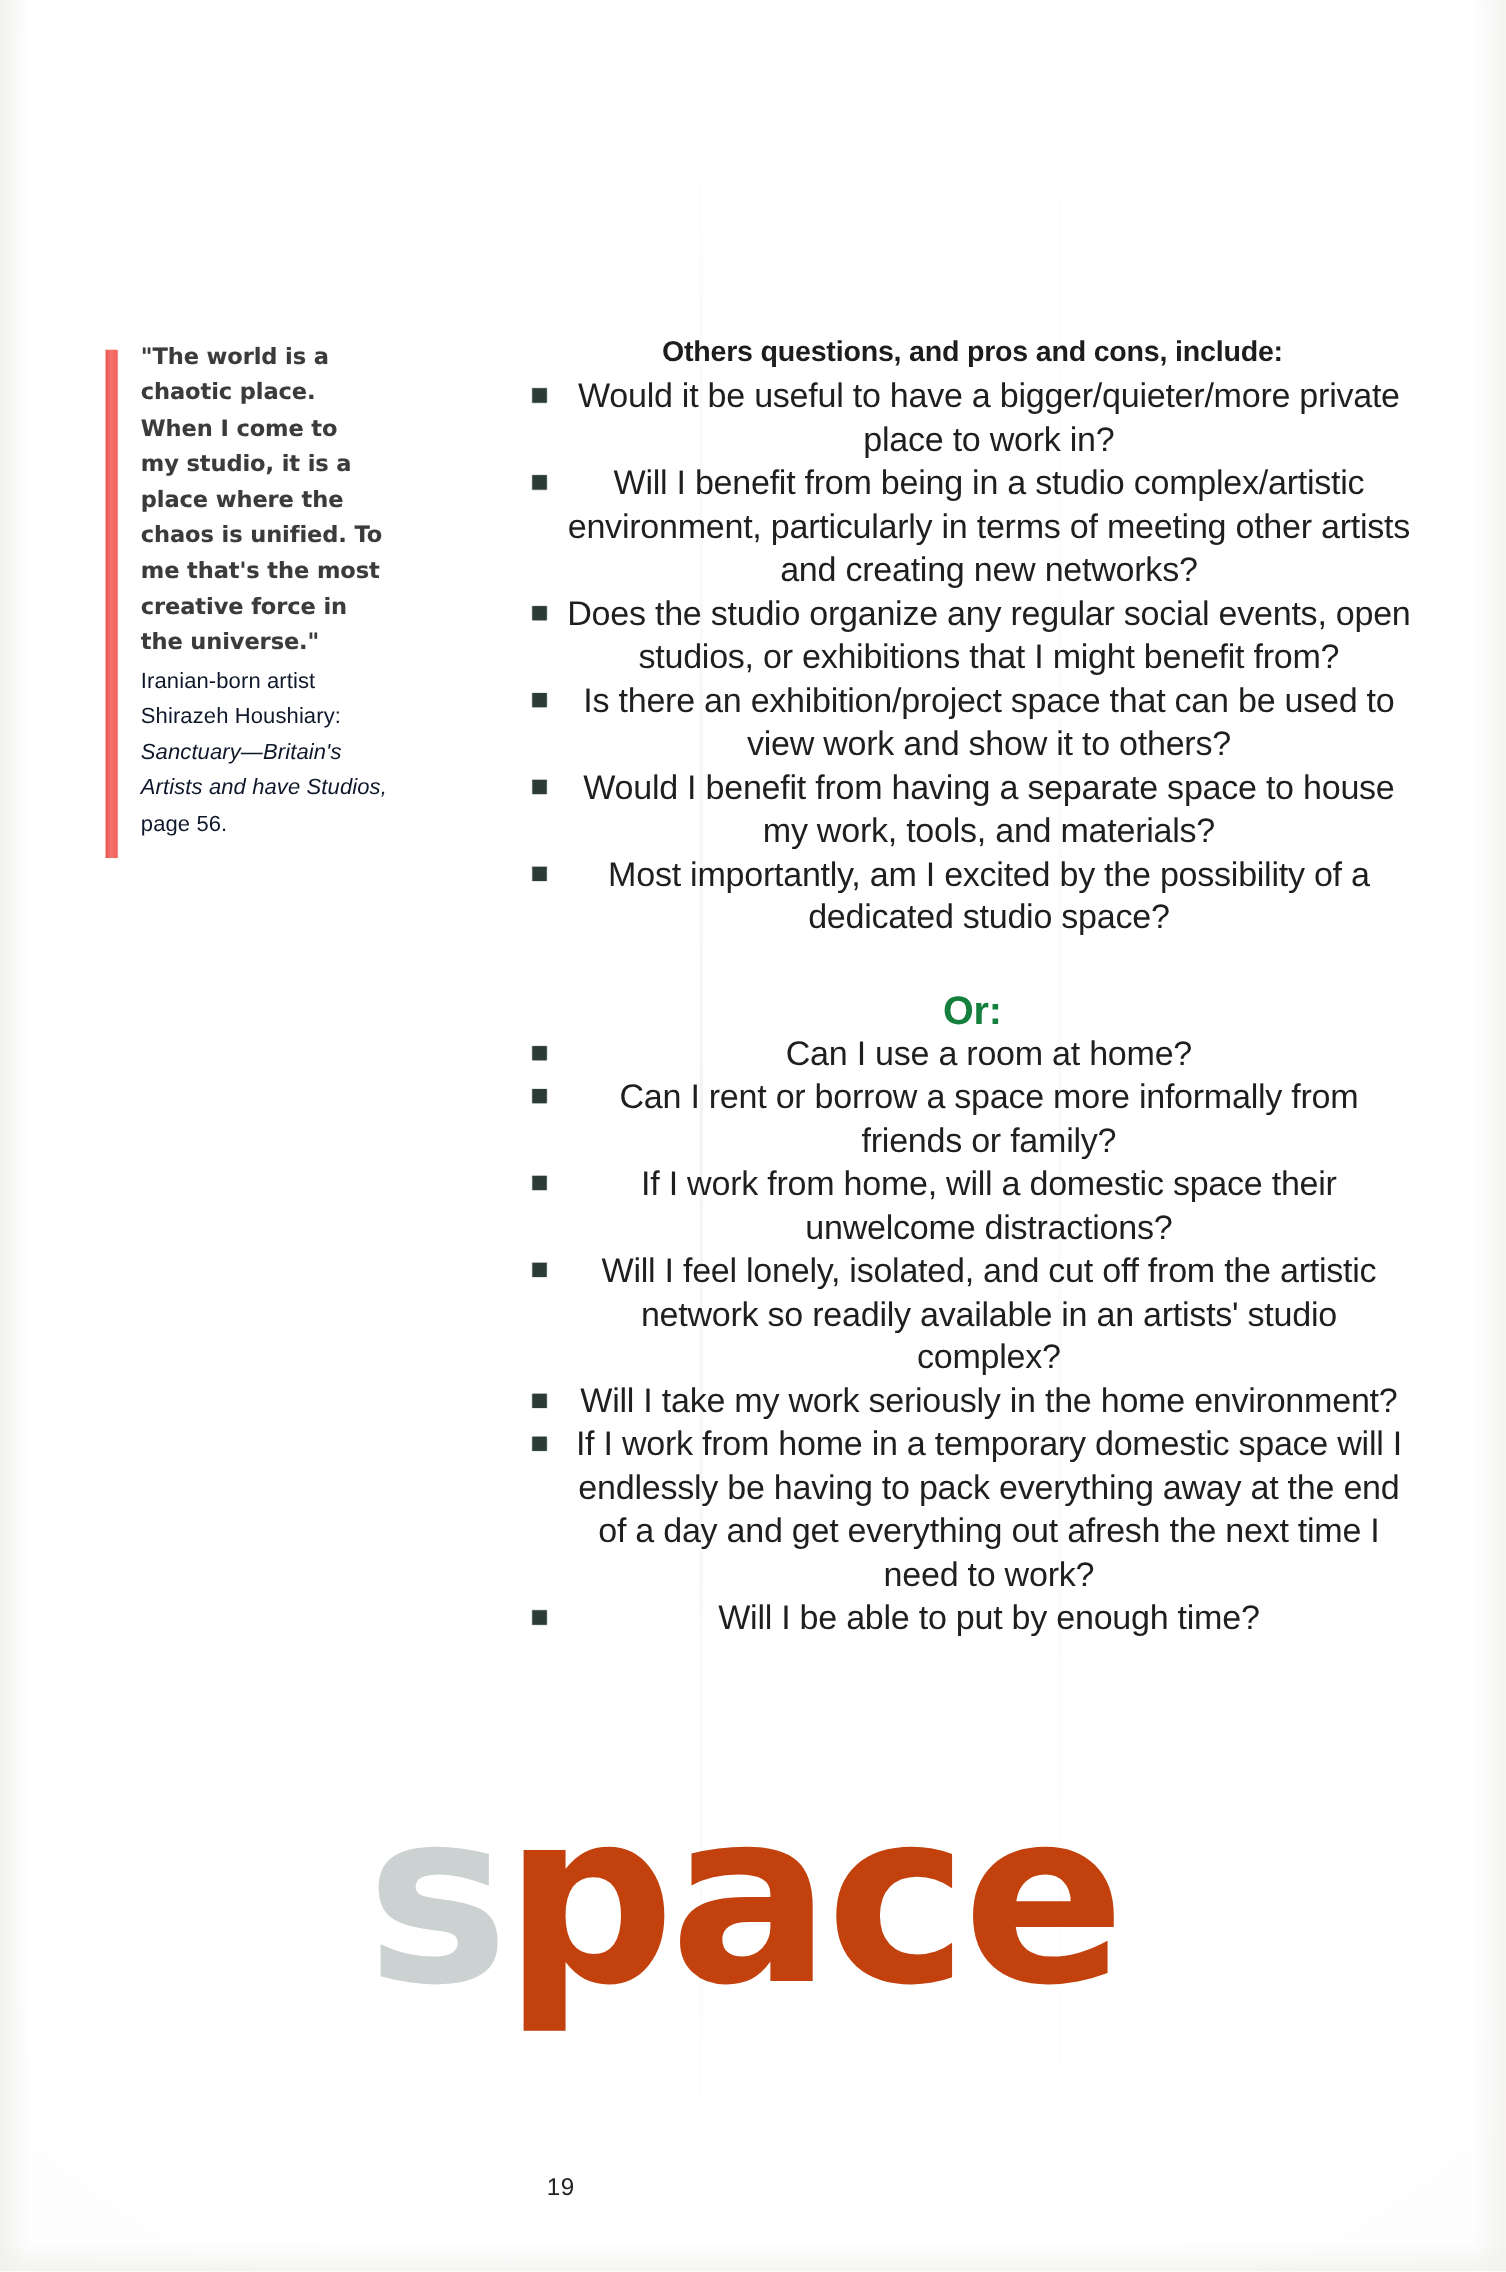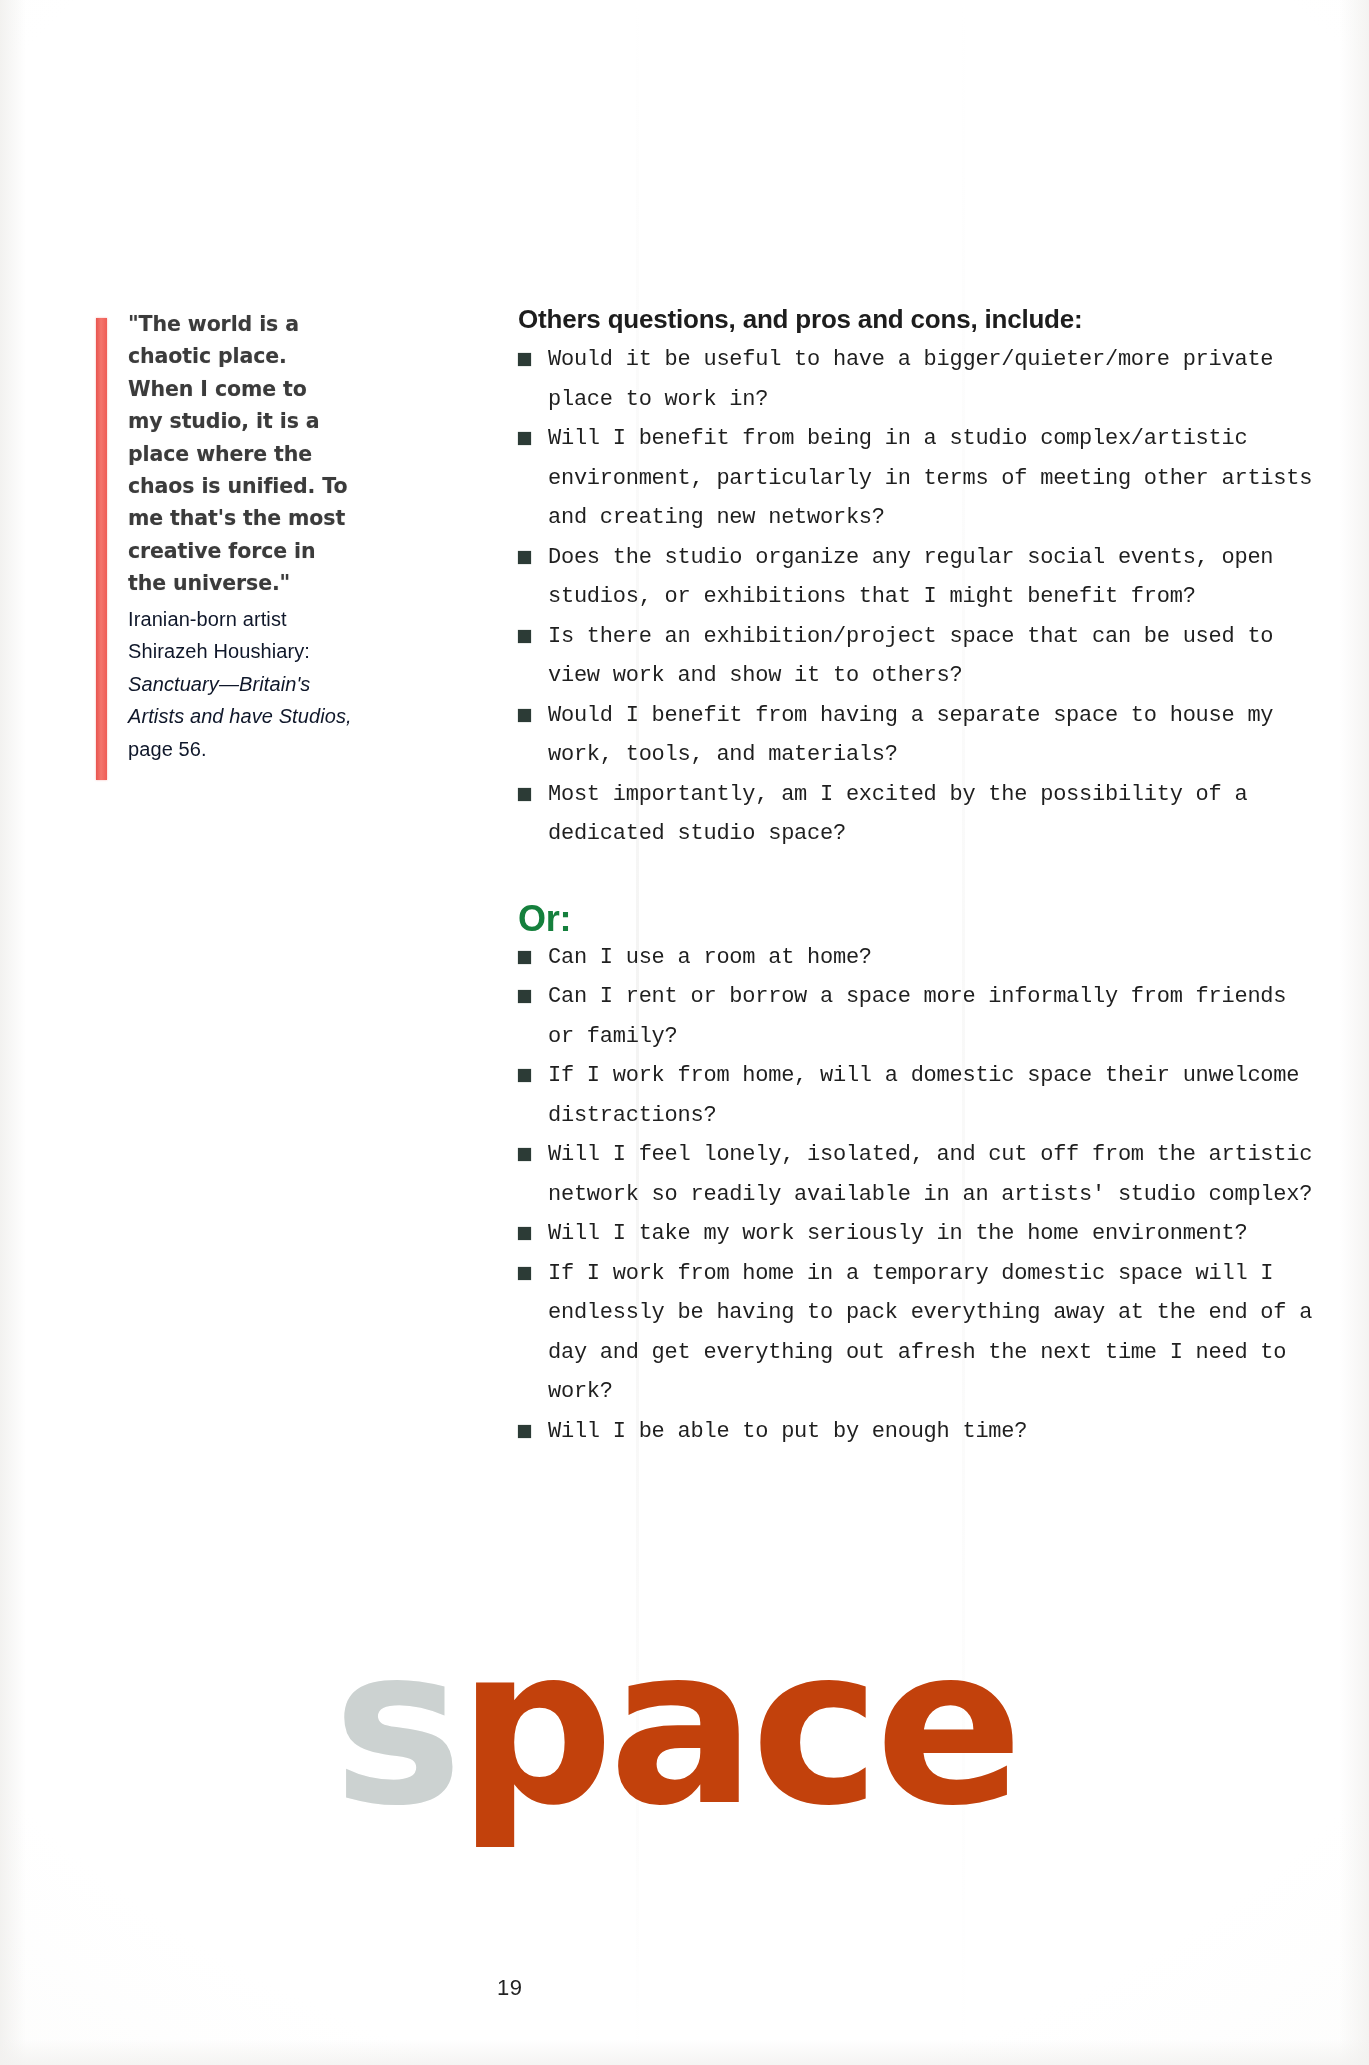--- a/index.html
+++ b/index.html
@@ -86,43 +86,44 @@
     margin: 0;
     letter-spacing: 0.1px;
   }
   .attrib-text .ital {
     font-style: italic;
   }
 
   
   .main-col {
     position: absolute;
-    left: 518px;
+    left: 484px;
     top: 300px;
     width: 800px;
+    text-align: center;
   }
   .section-head {
     font-family: "Liberation Sans", sans-serif;
     font-weight: 700;
     font-size: 26px;
     line-height: 39px;
     color: #1d1d1d;
     margin: 0 0 1px 0;
     letter-spacing: -0.2px;
   }
   .q-list {
     list-style: none;
     margin: 0;
     padding: 0;
   }
   .q-item {
     position: relative;
     padding-left: 30px;
-    font-family: Liberation Mono, monospace;
-    font-size: 22px;
+    font-family: Liberation Sans, sans-serif;
+    font-size: 31px;
     line-height: 39.5px;
     color: #1f1f1f;
     letter-spacing: -0.25px;
     margin: 0;
   }
   .q-item .bullet {
     position: absolute;
     left: 0;
     top: 13px;
     width: 13px;

